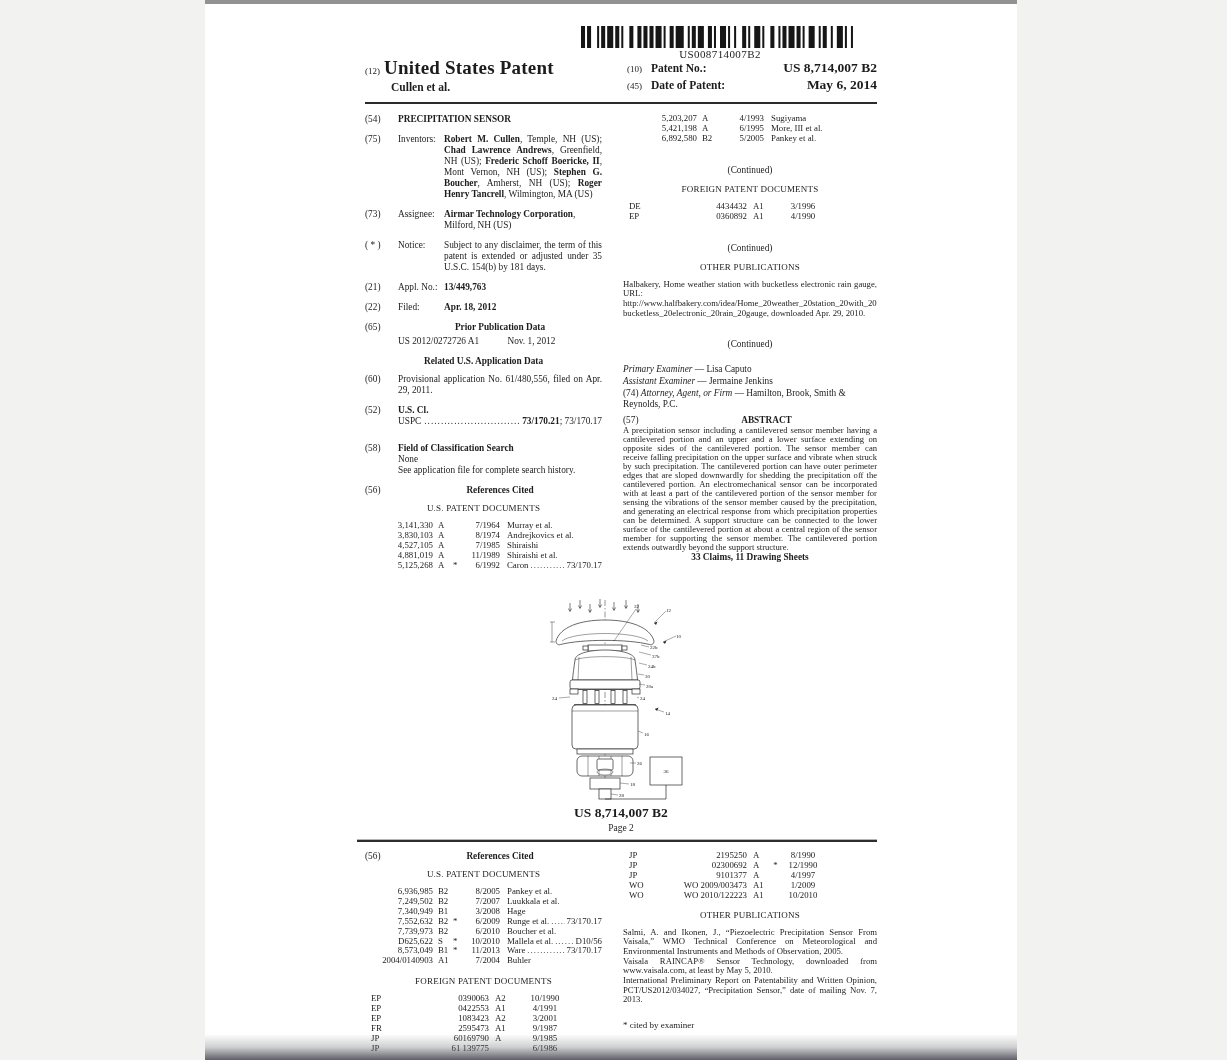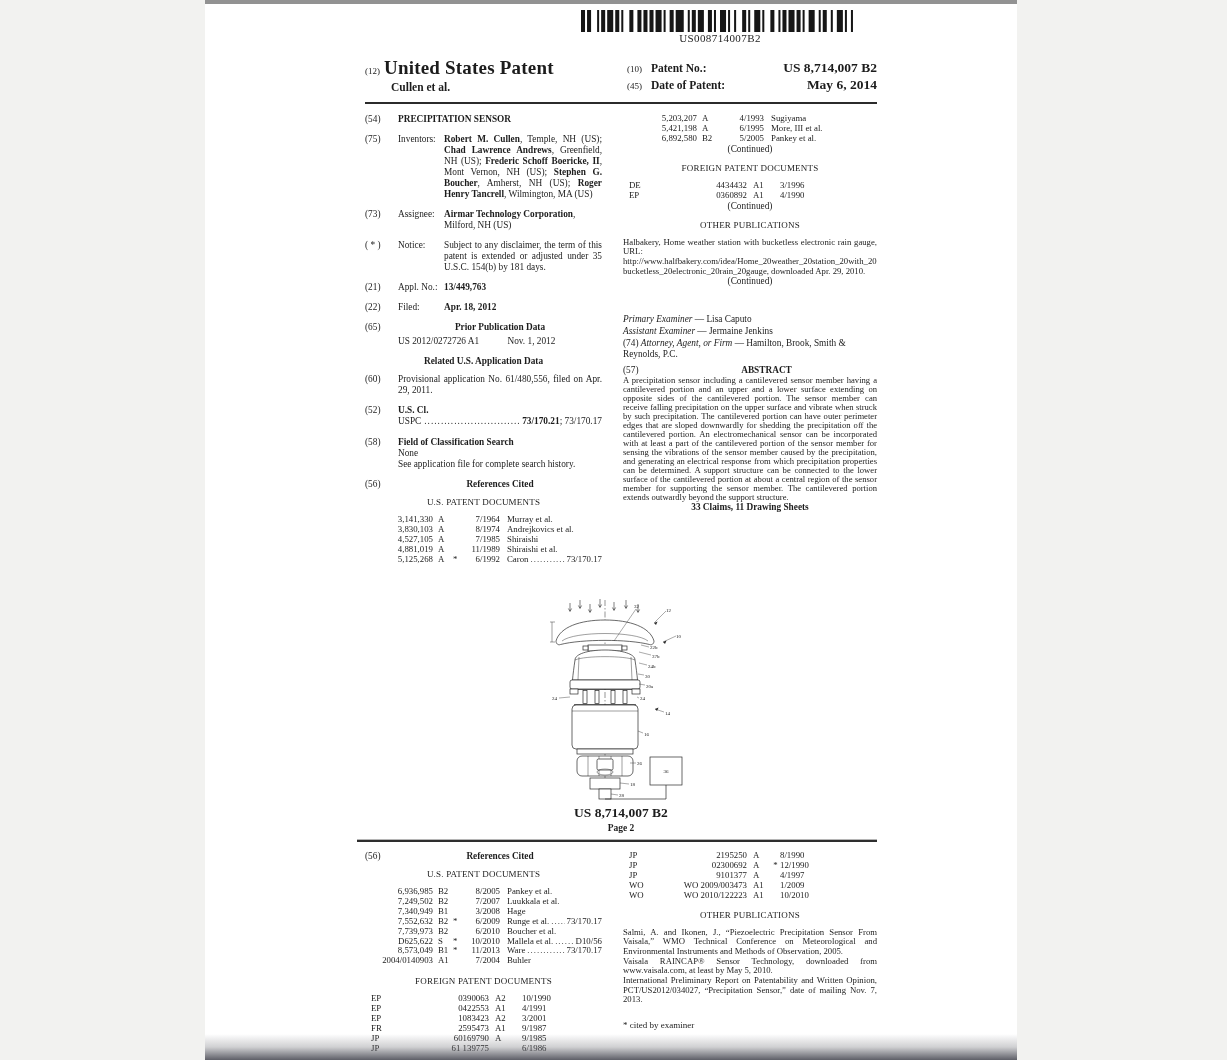--- a/index.html
+++ b/index.html
@@ -3,21 +3,21 @@
 <meta charset="utf-8">
 <style>
   * { margin:0; padding:0; box-sizing:border-box; }
   html,body { background:#f2f2f0; }
   body { font-family:"Liberation Serif","DejaVu Serif",serif; color:#1c1c1c; }
   .stage { position:relative; width:1227px; height:1060px; background:#f2f2f0; overflow:hidden; }
   .page { position:absolute; left:205px; top:0; width:812px; height:1060px; background:#fff; border-top:4px solid #929292; }
   .page-bottom-shade { position:absolute; left:0; bottom:0; width:100%; height:26px;
     background:linear-gradient(180deg, rgba(99,100,107,0) 0%, rgba(99,100,107,.3) 50%, rgba(85,86,95,.95) 100%); }
 
-  .barcode-wrap { position:absolute; left:372px; top:6px; width:286px; text-align:center; }
+  .barcode-wrap { position:absolute; left:372px; top:22px; width:286px; text-align:center; }
   #barcode { width:278px; height:22px; display:block; margin:0 auto; }
   #barcode rect { fill:#161616; }
   .barcode-text { font-size:11px; letter-spacing:.4px; }
 
   .hdr { position:absolute; left:160px; top:53px; width:512px; display:flex; }
   .hdr-left { width:262px; flex:none; }
   .t-line { white-space:nowrap; }
   .t-inid { font-size:9px; }
   .t-main { font-size:19px; font-weight:bold; letter-spacing:.2px; }
   .t-by { font-size:11.5px; font-weight:bold; margin:2px 0 0 26px; }
@@ -37,21 +37,21 @@
   .col-left { width:237px; flex:none; }
   .col-right { flex:1; min-width:0; }
 
   .fr { display:flex; margin-bottom:9px; }
   .fr-num { width:33px; flex:none; }
   .fr-body { flex:1; min-width:0; }
   .lgrid { display:grid; grid-template-columns:46px 1fr; }
   .just { text-align:justify; }
   .chead { text-align:center; font-weight:bold; }
   .csub { text-align:center; font-size:9px; letter-spacing:.2px; margin:7px 0 7px; }
-  .cnote { text-align:center; margin:0 0 8px; }
+  .cnote { text-align:center; margin:21px 0 8px; }
   .publine { margin-top:3px; }
   .publine .pdate { margin-left:26px; }
   .icl-row { display:grid; grid-template-columns:105px 1fr; }
   .uspc-row { display:flex; white-space:nowrap; }
   .uspc-lead { flex:1; overflow:hidden; letter-spacing:1px; margin:0 3px; min-width:0; }
 
   .refs { padding-left:14px; }
   .ref-row { display:flex; font-size:8.8px; line-height:9.9px; white-space:nowrap; }
   .rn { width:54px; text-align:right; flex:none; }
   .rk { width:15px; margin-left:5px; flex:none; }
@@ -60,36 +60,36 @@
   .rname { flex:none; }
   .rlead { flex:1; overflow:hidden; letter-spacing:1px; margin:0 2px; min-width:0; }
   .ruspc { flex:none; }
 
   .fors { padding-left:6px; margin-top:2px; }
   .for-row { display:flex; font-size:8.8px; line-height:9.9px; white-space:nowrap; }
   .fcc { width:30px; flex:none; }
   .fnum { width:88px; text-align:right; flex:none; }
   .fkd { width:18px; margin-left:6px; flex:none; }
   .fst { width:9px; flex:none; text-align:center; }
-  .fdt { width:46px; text-align:left; flex:none; }
+  .fdt { width:46px; text-align:center; flex:none; }
 
   .pub-p { font-size:8.7px; line-height:9.7px; text-align:justify; overflow-wrap:anywhere; }
-  .exam-block { margin:27px 0 5px; }
+  .exam-block { margin:14px 0 5px; }
   .exam { margin-bottom:1px; }
   .abs-head { margin:5px 0 1px; }
   .abs-p { font-size:8.6px; line-height:9px; text-align:justify; }
   .claims { text-align:center; font-weight:bold; }
   .cited { font-size:9px; margin-top:15px; }
 
   .fig { position:absolute; left:345px; top:592px; width:200px; height:208px; }
   .fig svg { width:100%; height:100%; }
 
   .p1foot { position:absolute; left:160px; top:801px; width:512px; text-align:center; }
   .pf-no { font-size:13.5px; font-weight:bold; }
-  .pf-page { font-size:9.5px; margin-top:2px;font-weight:bold; }
+  .pf-page { font-size:9.5px; margin-top:2px; }
 </style>
 </head>
 <body>
 
 <div class="stage">
   <div class="page">
 
     <div class="barcode-wrap">
       <svg id="barcode" preserveAspectRatio="none" viewBox="0 0 138 24">
           <rect x="0" y="0" width="2" height="24"></rect>
@@ -220,21 +220,21 @@
         </div>
 
         <div class="chead" style="margin-bottom:7px;">Related U.S. Application Data</div>
 
         <div class="fr">
           <span class="fr-num">(60)</span>
           <div class="fr-body just">Provisional application No. 61/480,556, filed on Apr. 29, 2011.</div>
         </div>
 
 
-        <div class="fr" style="margin-bottom:10px;">
+        <div class="fr" style="margin-bottom:16px;">
           <span class="fr-num">(52)</span>
           <div class="fr-body">
             <b>U.S. Cl.</b>
             <div class="uspc-row">
               <span>USPC</span>
               <span class="uspc-lead">......................................</span>
               <span><b>73/170.21</b><span>; 73/170.17</span></span>
             </div>
           </div>
         </div>

